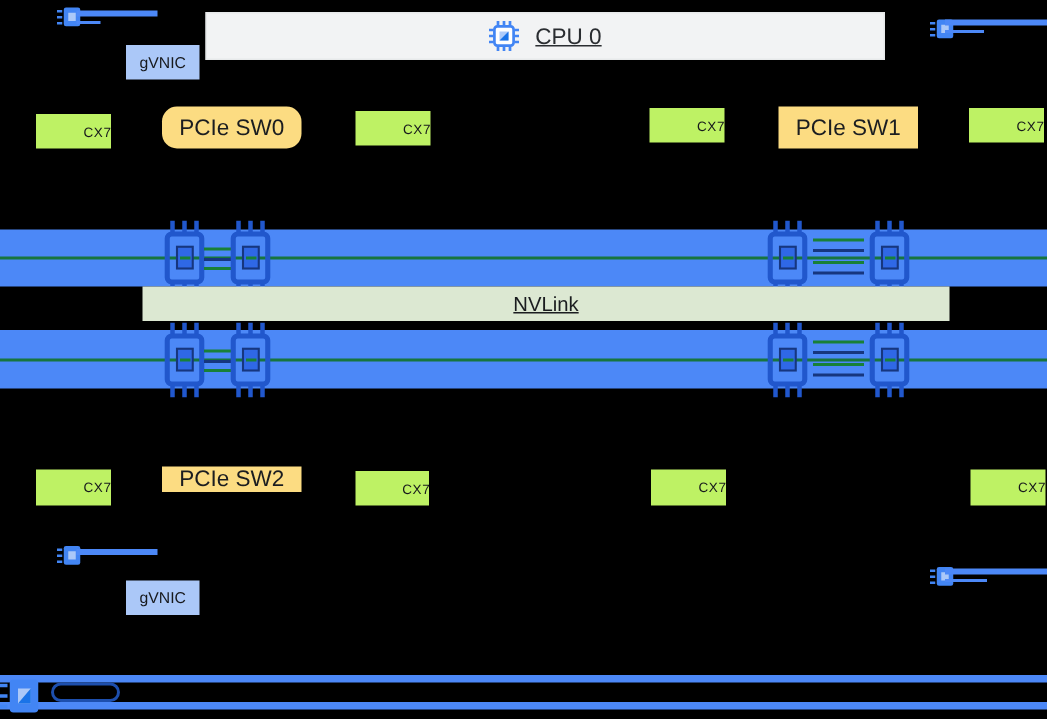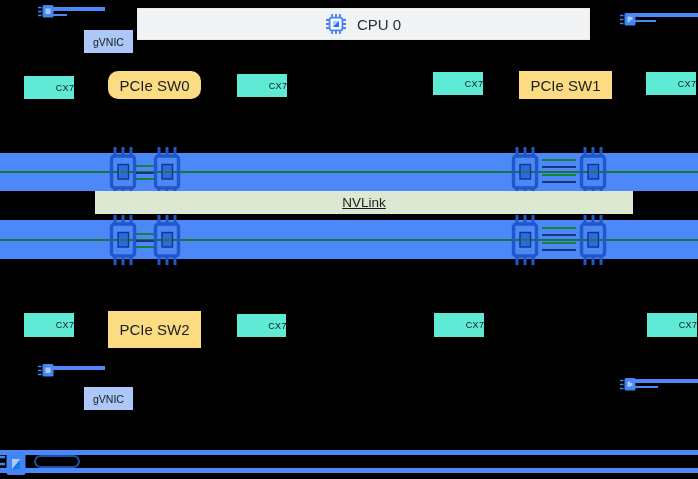--- a/index.html
+++ b/index.html
@@ -2,21 +2,21 @@
 <html><head>
 <meta charset="utf-8">
 <style>
   html,body{margin:0;padding:0;background:#000;}
   .canvas{
     position:relative;width:698px;height:479px;background:#000;
     overflow:hidden;font-family:"Liberation Sans",sans-serif;color:#1f2125;
   }
   .abs{position:absolute;}
   .box{display:flex;align-items:center;justify-content:center;box-sizing:border-box;}
-  .cx7{background:#5eead4;font-size:9px;letter-spacing:.4px;color:#17191c;padding-left:32px;}
+  .cx7{background:#bef264;font-size:9px;letter-spacing:.4px;color:#17191c;padding-left:32px;}
   .gvnic{background:#abc8f8;font-size:10.5px;color:#17191c;margin-left:28px;}
   .pcie{background:#fcdc82;font-size:15px;font-weight:500;color:#1b1d20;}
   .cpu{background:#f2f3f4;font-size:15px;font-weight:500;gap:11px;color:#2a2d31;border:1px solid #e7e9ea;}
   .gpu-bar{background:#4c88f7;}
   .busline{background:#4c88f7;}
   .nvlink{background:#dce8d2;font-size:13.5px;color:#1b1d20;}
   .greenline{background:#17753e;height:2px;}
   .linkrow{display:flex;flex-direction:column;justify-content:space-between;}
   .linkrow span{display:block;height:2px;width:100%;}
   .lk-green{background:#188038;}
@@ -35,21 +35,21 @@
       <rect x="7.5" y="4.5" width="5" height="5.5" fill="#abc8f8"></rect>
     </svg>
   </div>
   <div class="abs busline" style="left:51px;top:7px;width:54px;height:4px;"></div>
   <div class="abs busline" style="left:51px;top:14px;width:16px;height:2px;"></div>
 
   <div class="abs box gvnic" style="left:56px;top:30px;width:49px;height:23px;">
     <span>gVNIC</span>
   </div>
 
-  <div class="abs box cpu" style="left:137px;top:8px;width:453px;height:32px;">
+  <div class="abs box cpu" style="left:137px;top:8px;width:453px;height:32px;text-decoration:underline;">
     <span style="display:flex;">
       <svg width="20" height="20" viewBox="0 0 20 20">
         <g stroke="#4285f4" stroke-width="1.8">
           <path d="M6 0v3M10 0v3M14 0v3M6 17v3M10 17v3M14 17v3M0 6h3M0 10h3M0 14h3M17 6h3M17 10h3M17 14h3"></path>
         </g>
         <rect x="3.6" y="3.6" width="12.8" height="12.8" rx="2" fill="#fff" stroke="#4285f4" stroke-width="1.8"></rect>
         <path d="M7 7h6v6H7z" fill="#aecbfa"></path>
         <path d="M13 7v6H7z" fill="#1a73e8"></path>
       </svg>
     </span>
@@ -179,21 +179,21 @@
       <path d="M7 0v9M15 0v9M23 0v9M7 41v9M15 41v9M23 41v9" stroke="#2157cc" stroke-width="3"></path>
       <rect x="3.5" y="9" width="23" height="32" rx="3" fill="none" stroke="#2157cc" stroke-width="3.4"></rect>
       <rect x="10" y="17.5" width="10.5" height="14.5" fill="#2f68e6" stroke="#16367f" stroke-width="1.4"></rect>
       <path d="M12 25h7" stroke="#188038" stroke-width="2"></path>
     </svg>
   </div>
 
   <div class="abs box cx7" style="left:24px;top:313px;width:50px;height:24px;">
     <span>CX7</span>
   </div>
-  <div class="abs box pcie" style="left:108px;top:311px;width:93px;height:37px;">
+  <div class="abs box pcie" style="left:108px;top:311px;width:93px;height:17px;">
     <span>PCIe SW2</span>
   </div>
   <div class="abs box cx7" style="left:237px;top:314px;width:49px;height:23px;">
     <span>CX7</span>
   </div>
   <div class="abs box cx7" style="left:434px;top:313px;width:50px;height:24px;">
     <span>CX7</span>
   </div>
   <div class="abs box cx7" style="left:647px;top:313px;width:50px;height:24px;">
     <span>CX7</span>

